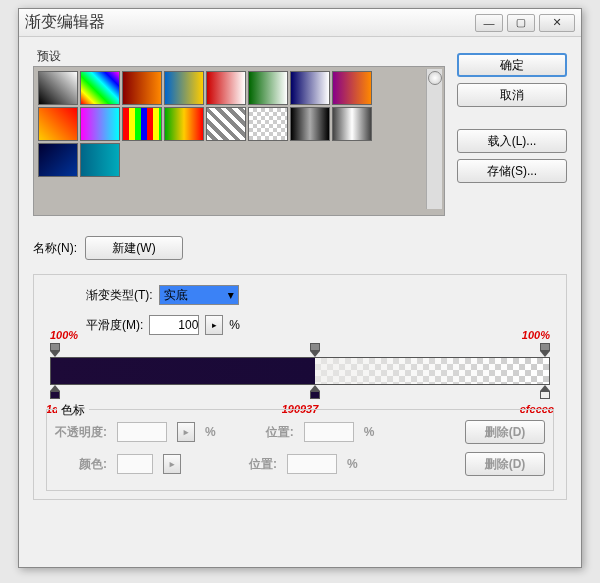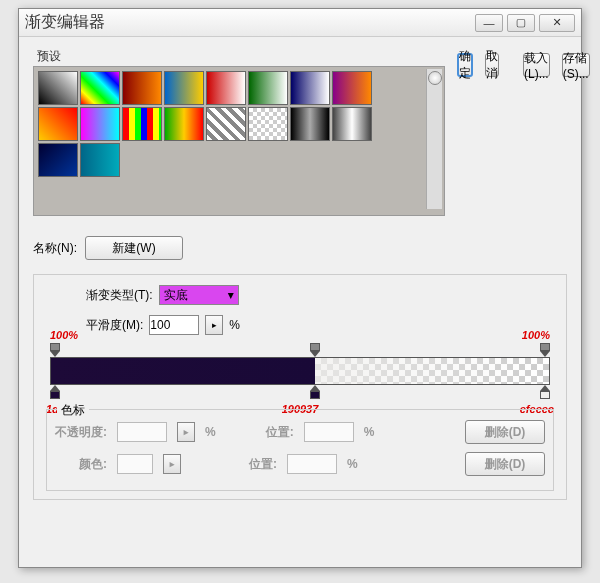--- a/index.html
+++ b/index.html
@@ -10,30 +10,30 @@
     .win-btns { display: flex; gap: 4px; }
     .win-btn { width: 28px; height: 18px; border: 1px solid #aaa; border-radius: 2px; background: linear-gradient(#fafafa,#e0e0e0); display: flex; align-items: center; justify-content: center; font-size: 11px; color: #333; cursor: pointer; }
     .win-btn.close { width: 36px; }
     .content { padding: 12px 14px; }
     .top-row { display: flex; gap: 12px; }
     .presets-area { flex: 1; }
     .presets-box { border: 1px solid #999; background: #bbb8b3; padding: 4px; height: 150px; position: relative; overflow: hidden; }
     .fieldset-label { position: relative; top: -1px; background: #f0f0f0; padding: 0 4px; color: #333; }
     .presets-grid { display: grid; grid-template-columns: repeat(8, 40px); grid-auto-rows: 34px; gap: 2px; }
     .preset { width: 40px; height: 34px; border: 1px solid #666; }
-    .btn-col { width: 110px; display: flex; flex-direction: row; gap: 12px; padding-top: 4px; }
+    .btn-col { width: 110px; display: flex; flex-direction: column; gap: 6px; padding-top: 4px; }
     .btn { height: 24px; border: 1px solid #888; border-radius: 3px; background: linear-gradient(#fdfdfd,#e5e5e5); display: flex; align-items: center; justify-content: center; cursor: pointer; }
     .btn.primary { border: 2px solid #4a90d9; }
     .name-row { display: flex; align-items: center; gap: 8px; margin: 20px 0 14px; }
     .name-row input[type=text] { flex: 1; height: 22px; border: 1px solid #888; padding: 0 6px; background: #fff; }
     .gradient-panel { border: 1px solid #ccc; padding: 10px 12px 8px; }
     .row { display: flex; align-items: center; gap: 6px; margin-bottom: 10px; }
     .row label { white-space: nowrap; text-align: center; }
-    .select { width: 80px; height: 20px; border: 1px solid #888; background: #d946ef; padding: 0 4px; display: inline-flex; align-items: center; justify-content: space-between; }
-    .numbox { width: 50px; height: 20px; border: 1px solid #888; background: #fff; text-align: left; }
+    .select { width: 80px; height: 20px; border: 1px solid #888; background: #3b82f6; padding: 0 4px; display: inline-flex; align-items: center; justify-content: space-between; }
+    .numbox { width: 50px; height: 20px; border: 1px solid #888; background: #fff; text-align: right; }
     .play-btn { width: 18px; height: 20px; border: 1px solid #888; background: linear-gradient(#fafafa,#e0e0e0); display: inline-flex; align-items: center; justify-content: center; font-size: 9px; }
     .bar-wrap { position: relative; margin: 22px 4px 24px; font-style: italic; }
     .gradient-bar { height: 28px; border: 1px solid #555; background: linear-gradient(to right, #1d0a38 0%, #190937 53%, rgba(239,238,236,0.72) 53%, rgba(239,238,236,0) 100%), repeating-conic-gradient(#ccc 0 25%, #fff 0 50%) 0 0/12px 12px; }
     .stop { position: absolute; width: 12px; height: 14px; transform: translateX(-50%); }
     .stop.top { top: -14px; display: flex; flex-direction: column; align-items: center; }
     .stop.bottom { bottom: -14px; display: flex; flex-direction: column-reverse; align-items: center; }
     .stop .tri { width: 0; height: 0; border-left: 5px solid transparent; border-right: 5px solid transparent; }
     .stop.top .tri { border-top: 6px solid #555; }
     .stop.bottom .tri { border-bottom: 6px solid #555; }
     .stop .bod { width: 10px; height: 10px; border: 1px solid #555; background: #888; }

